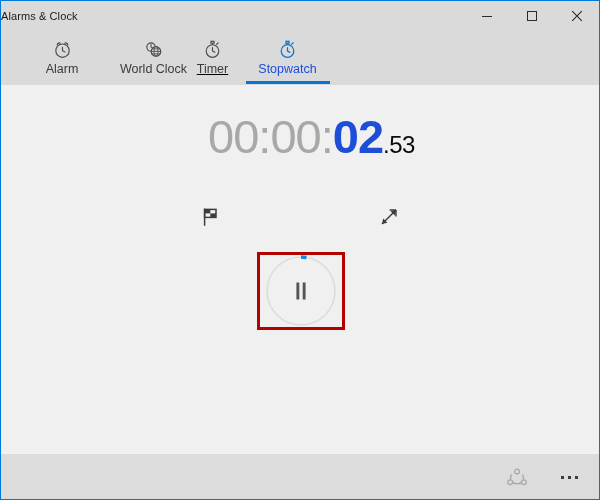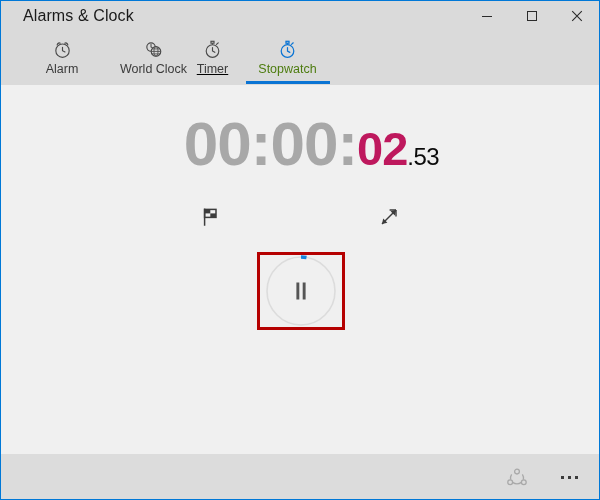--- a/index.html
+++ b/index.html
@@ -28,22 +28,22 @@
     position: absolute;
     left: 0;
     top: 0;
     width: 598px;
     height: 30px;
     background: #dadada;
     display: flex;
     align-items: center;
   }
   #title-text {
-    margin-left: 22px;
-    font-size: 16px;
+    margin-left: 0;
+    font-size: 11px;
     color: #1a1a1a;
     letter-spacing: 0.1px;
     white-space: nowrap;
   }
   #window-controls {
     position: absolute;
     right: 0;
     top: 0;
     height: 30px;
     display: flex;
@@ -84,21 +84,21 @@
     display: flex;
     align-items: center;
     justify-content: center;
   }
   .tab-label {
     margin-top: 2px;
     font-size: 12.5px;
     color: #3b3b3b;
     white-space: nowrap;
   }
-  .tab.active .tab-label { color: #4d7c0f; }
+  .tab.active .tab-label { color: #1d4ed8; }
   .tab-underline {
     position: absolute;
     bottom: 1px;
     height: 3px;
     background: #0a74d4;
     border-radius: 0;
   }
 
   
   #content {
@@ -113,30 +113,30 @@
   #time-display {
     position: absolute;
     left: 0;
     top: 28px;
     width: 598px;
     text-align: center;
     white-space: nowrap;
     line-height: 1;
   }
   .t-dim {
-    font-size: 62px;
-    font-weight: bold;
+    font-size: 47px;
+    font-weight: normal;
     color: #a8a8a8;
     letter-spacing: -1px;
     margin-left: 23px;
   }
   .t-main {
     font-size: 47px;
     font-weight: bold;
-    color: #be185d;
+    color: #1d4ed8;
     letter-spacing: -1px;
   }
   .t-frac {
     font-size: 24px;
     font-weight: normal;
     color: #0b0b0b;
     letter-spacing: -0.5px;
   }
 
   

